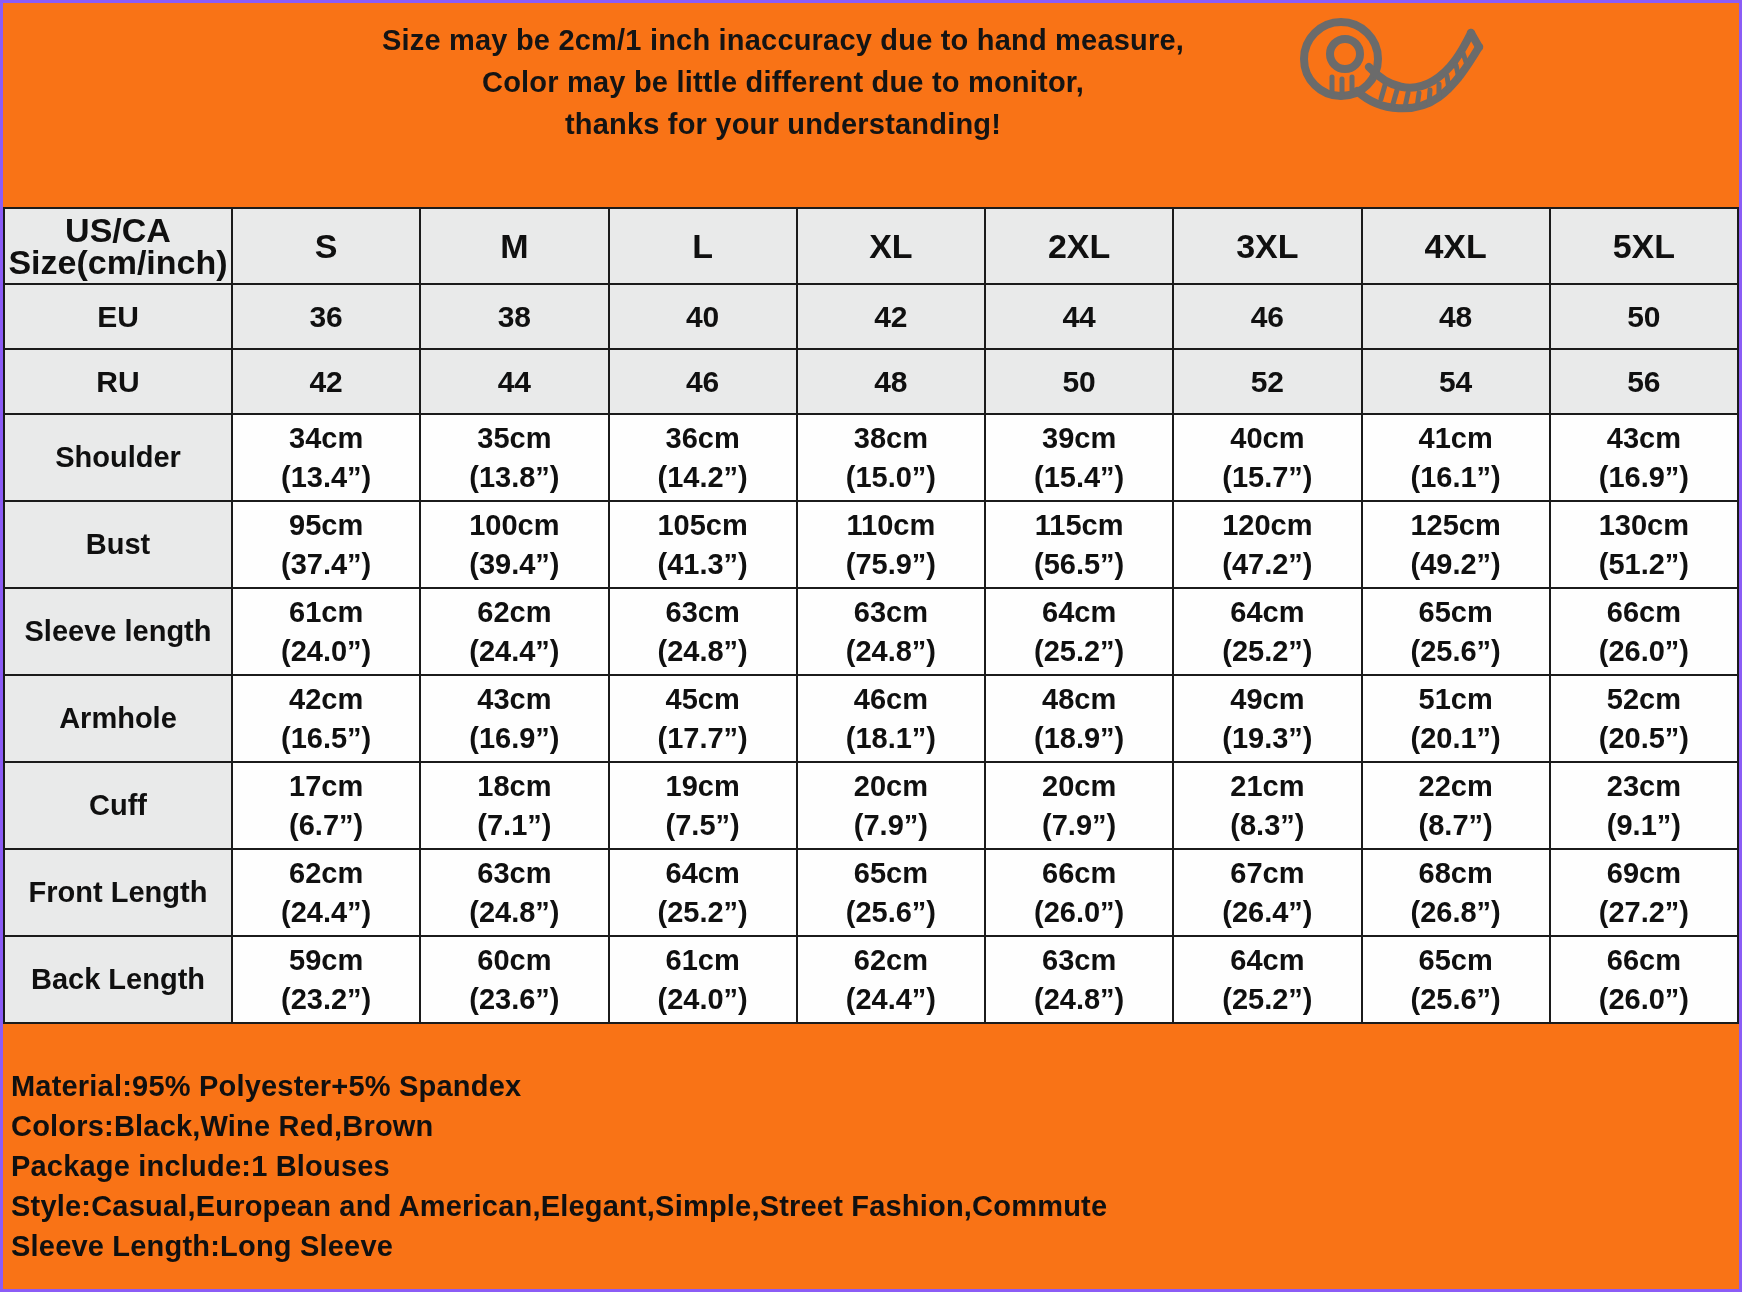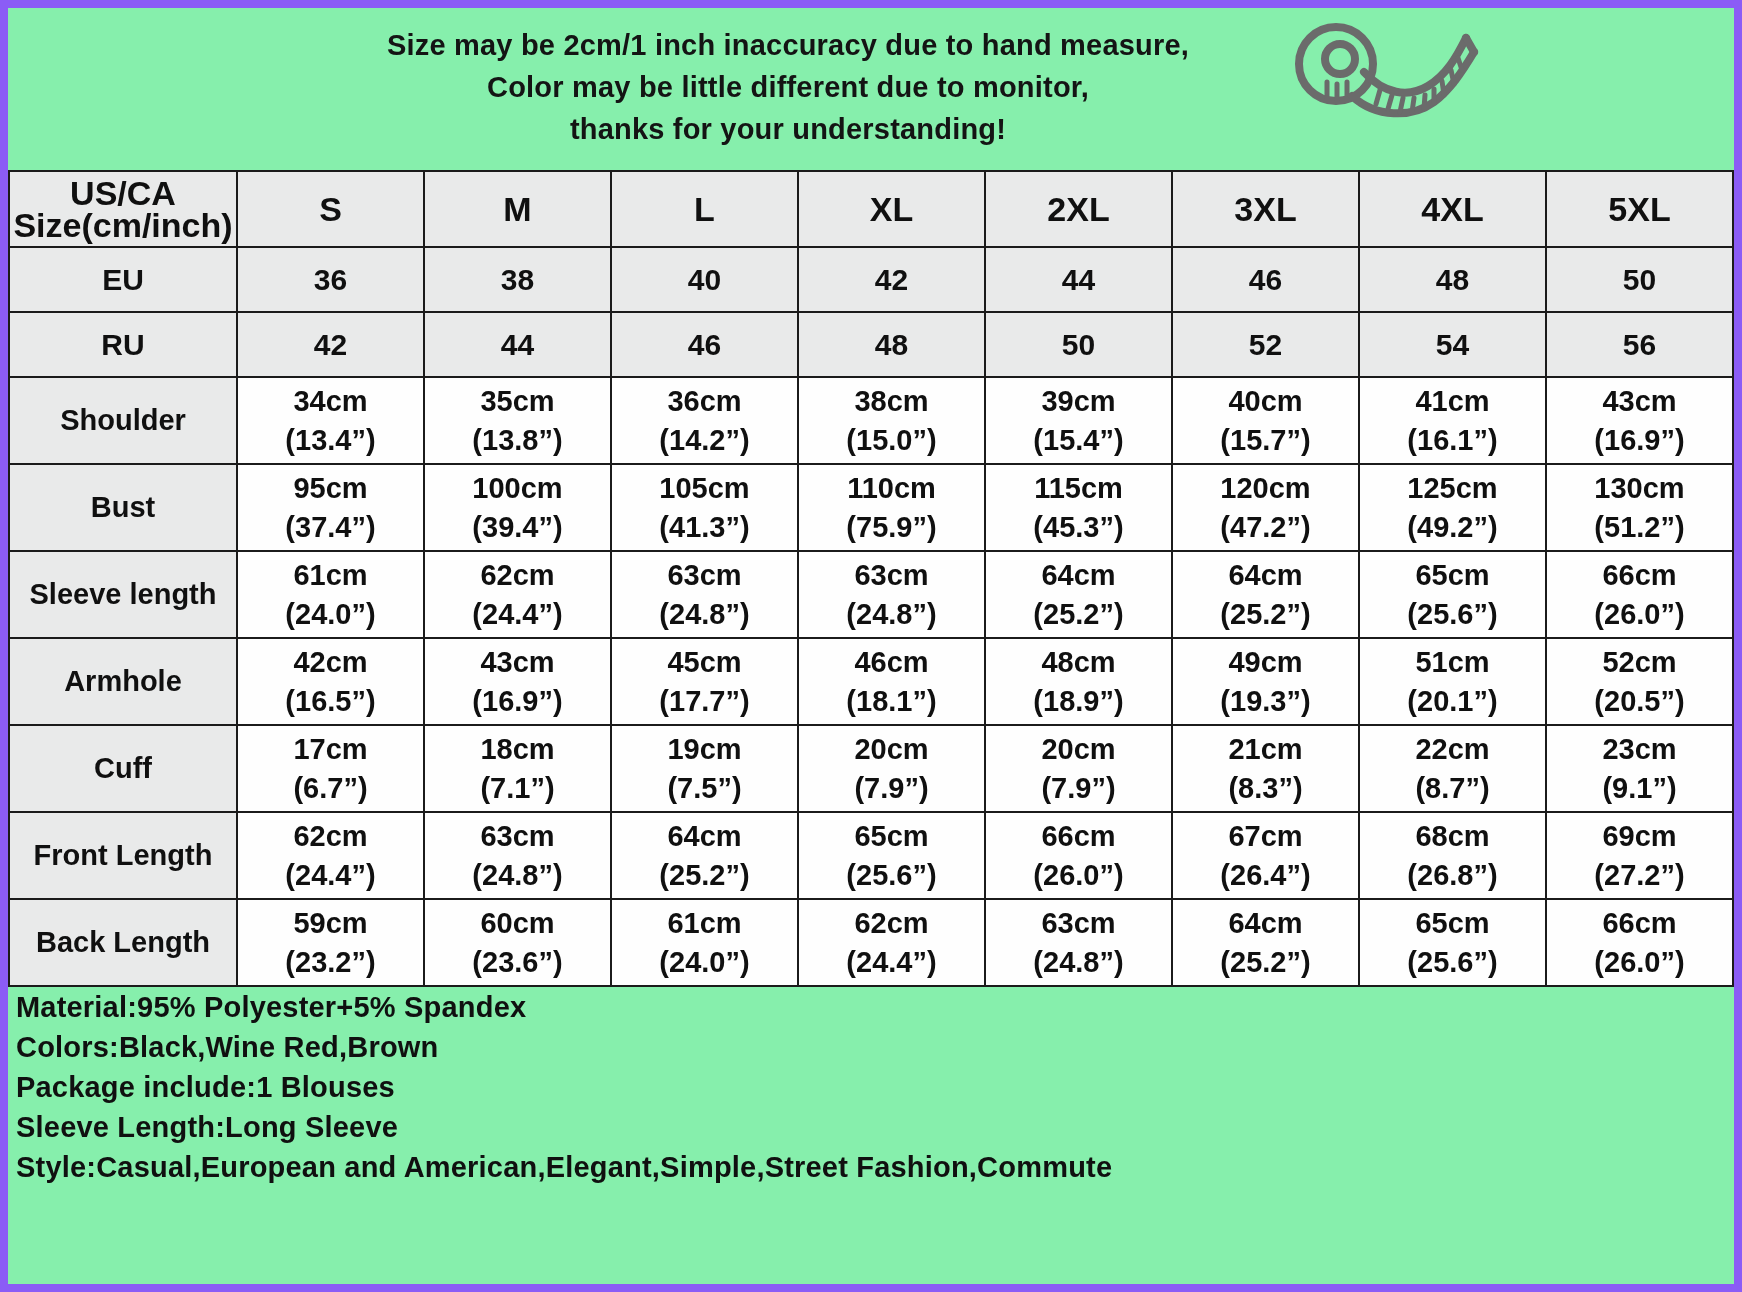--- a/index.html
+++ b/index.html
@@ -1,19 +1,19 @@
 <!DOCTYPE html>
 <html><head>
 <meta charset="utf-8">
 <style>
   html,body { margin:0; padding:0; background:#ffffff; }
   body { width:1742px; height:1292px; font-family:"Liberation Sans", sans-serif; }
   .sheet {
     position:relative; width:1742px; height:1292px; box-sizing:border-box;
-    border:8px solid #8b5cf6; background:#86efac; display:flex; flex-direction:column;
+    border:3px solid #8b5cf6; background:#f97316; display:flex; flex-direction:column;gap:42px;
   }
   
   .header { position:relative; height:162px; flex:none; }
   .disclaimer {
     position:absolute; top:16px; left:0; width:1560px; text-align:center;
     font-size:29px; font-weight:700; color:#141414; line-height:42px; letter-spacing:0.2px;
   }
   .tape { position:absolute; top:2px; right:208px; width:252px; height:134px; }
   
   table { border-collapse:collapse; width:100%; table-layout:fixed; flex:none; }
@@ -152,21 +152,21 @@
           <td>
           <div>105cm</div>
           <div>(41.3”)</div>
         </td>
           <td>
           <div>110cm</div>
           <div>(75.9”)</div>
         </td>
           <td>
           <div>115cm</div>
-          <div>(45.3”)</div>
+          <div>(56.5”)</div>
         </td>
           <td>
           <div>120cm</div>
           <div>(47.2”)</div>
         </td>
           <td>
           <div>125cm</div>
           <div>(49.2”)</div>
         </td>
           <td>
@@ -349,17 +349,17 @@
           <div>(26.0”)</div>
         </td>
       </tr>
     </tbody>
   </table>
 
   <div class="footer">
     <div class="f-line">Material:95% Polyester+5% Spandex</div>
       <div class="f-line">Colors:Black,Wine Red,Brown</div>
       <div class="f-line">Package include:1 Blouses</div>
+      <div class="f-line">Style:Casual,European and American,Elegant,Simple,Street Fashion,Commute</div>
       <div class="f-line">Sleeve Length:Long Sleeve</div>
-      <div class="f-line">Style:Casual,European and American,Elegant,Simple,Street Fashion,Commute</div>
   </div>
 
 </div>
 
 </body></html>

